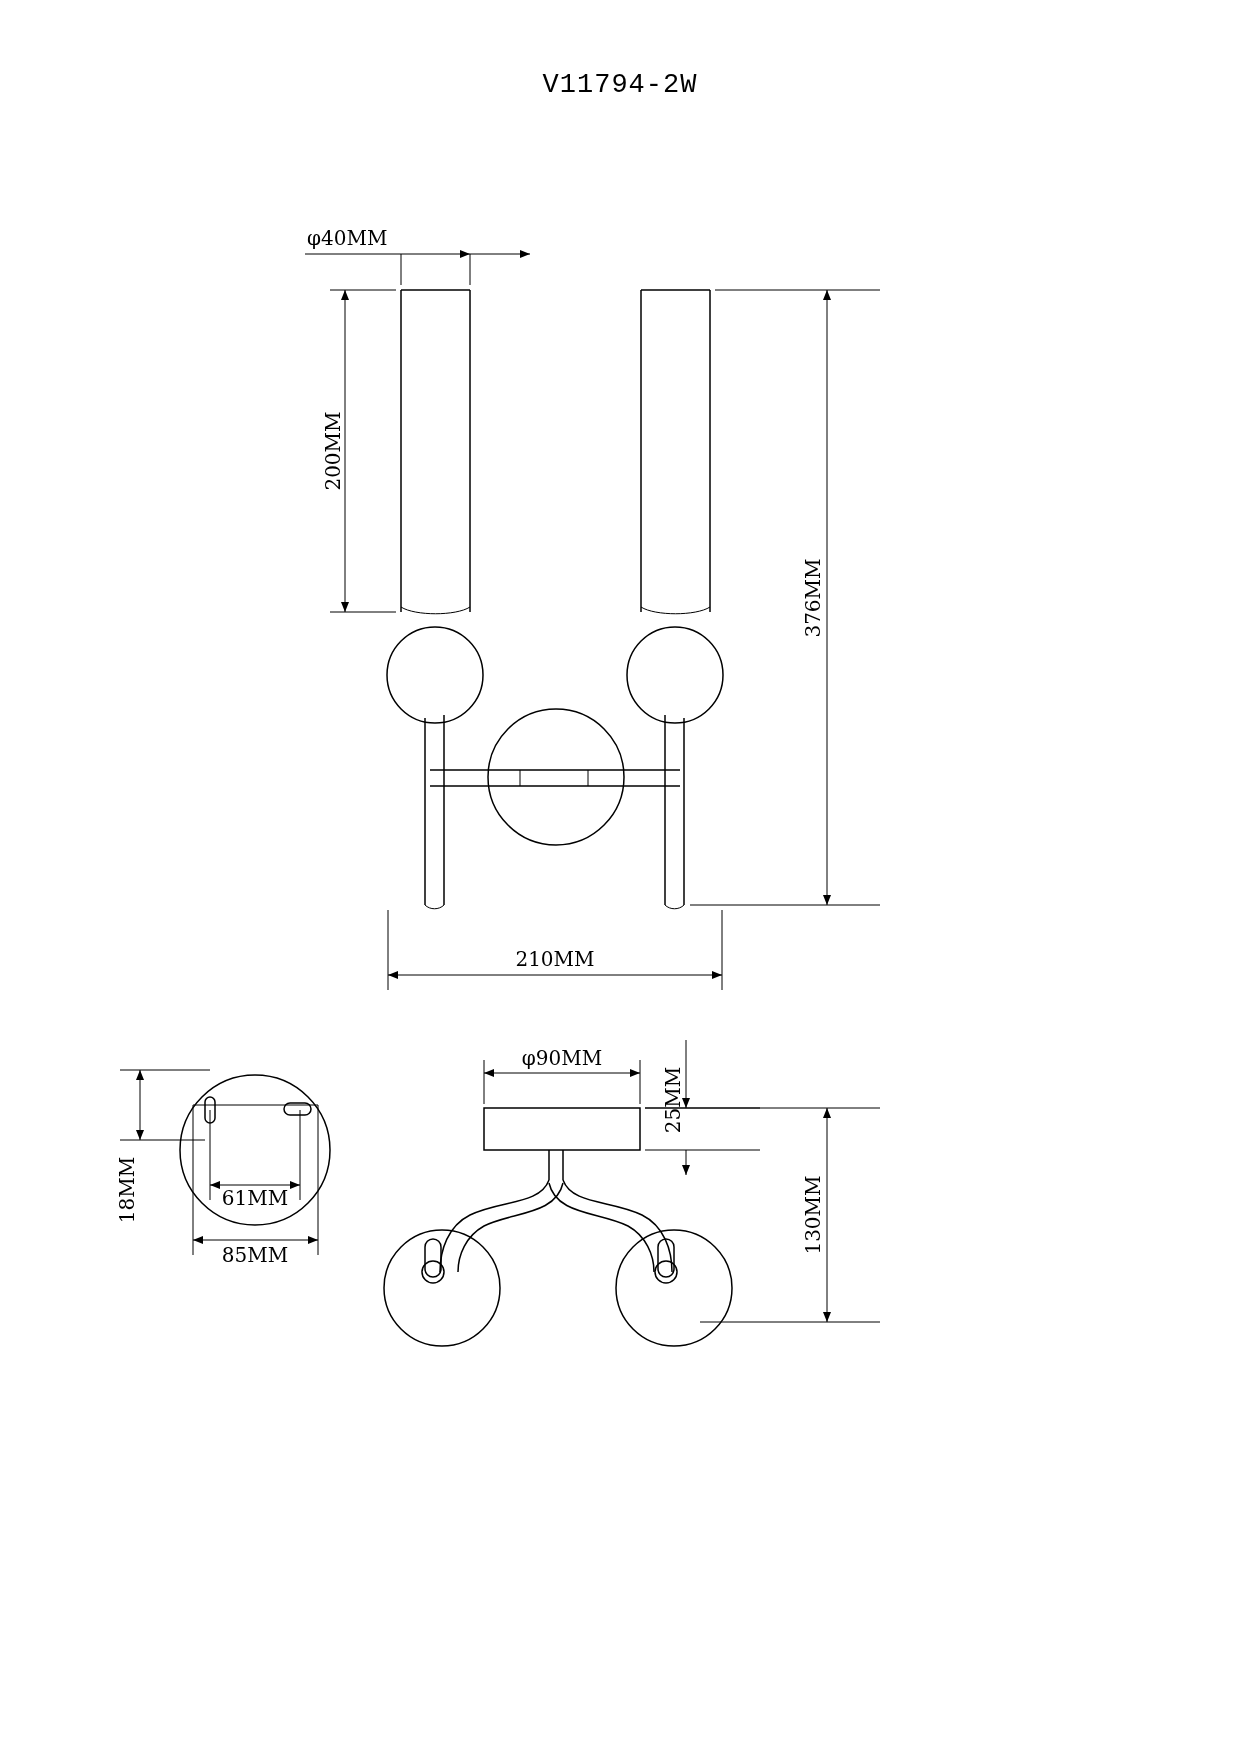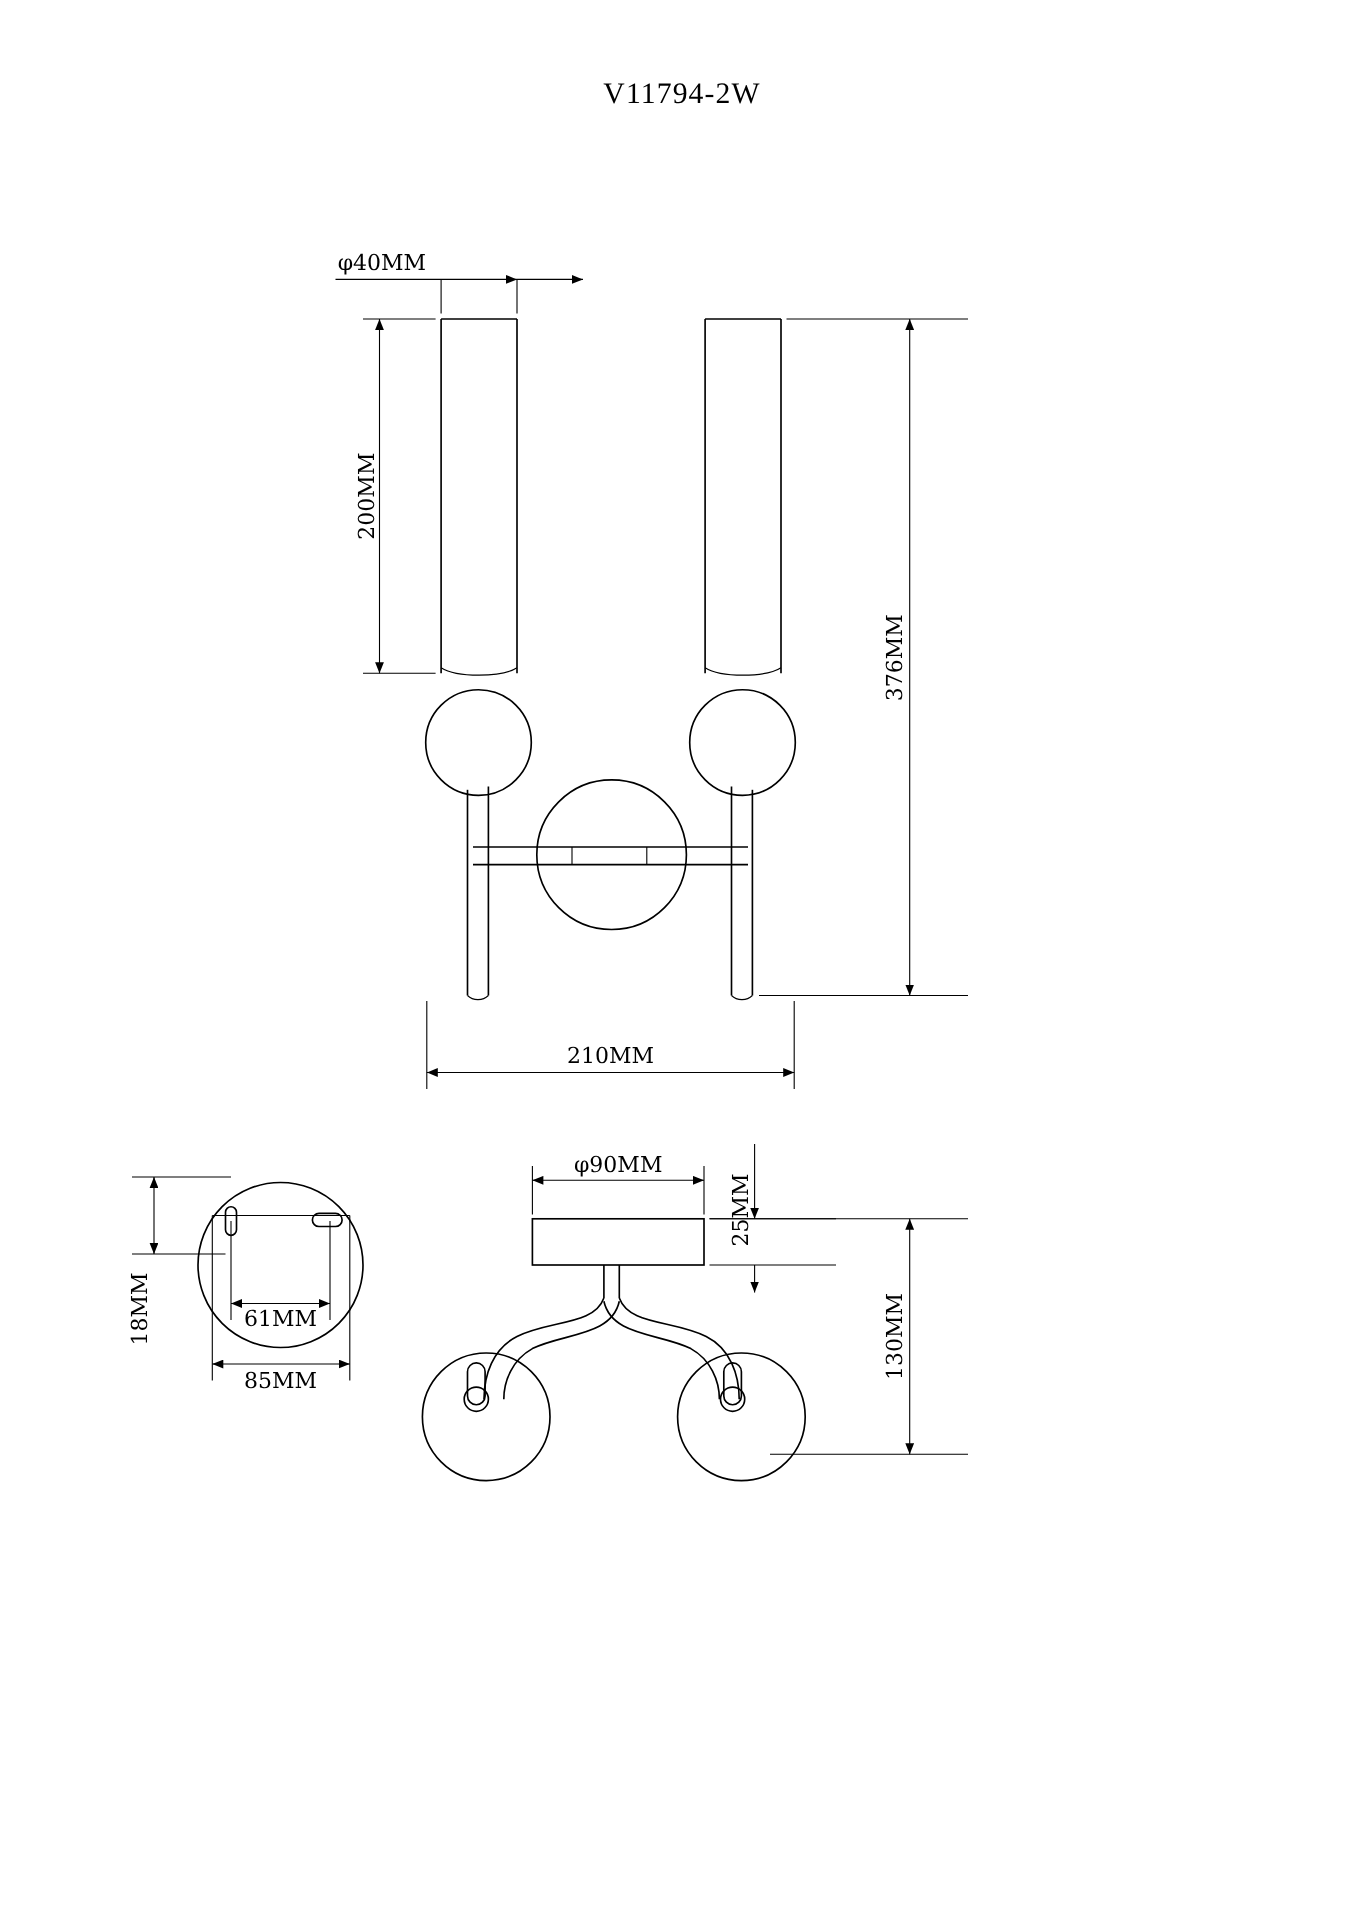--- a/index.html
+++ b/index.html
@@ -23,21 +23,21 @@
     height: 1754px;
   }
   .title {
     position: absolute;
     left: 0;
     top: 70px;
     width: 1240px;
     text-align: center;
     font-size: 27px;
     letter-spacing: 1px;
-    font-family: Liberation Serif, serif;
+    font-family: Liberation Mono, monospace;
   }
   svg {
     position: absolute;
     left: 0;
     top: 0;
     width: 1240px;
     height: 1754px;
   }
   .ln {
     stroke: #000000;

